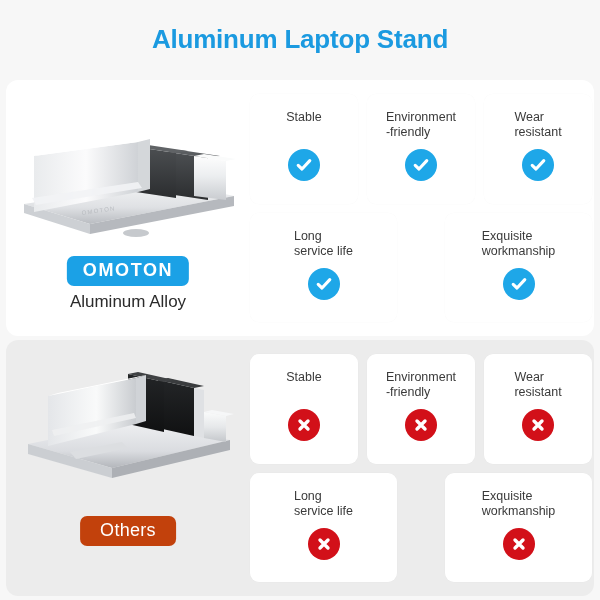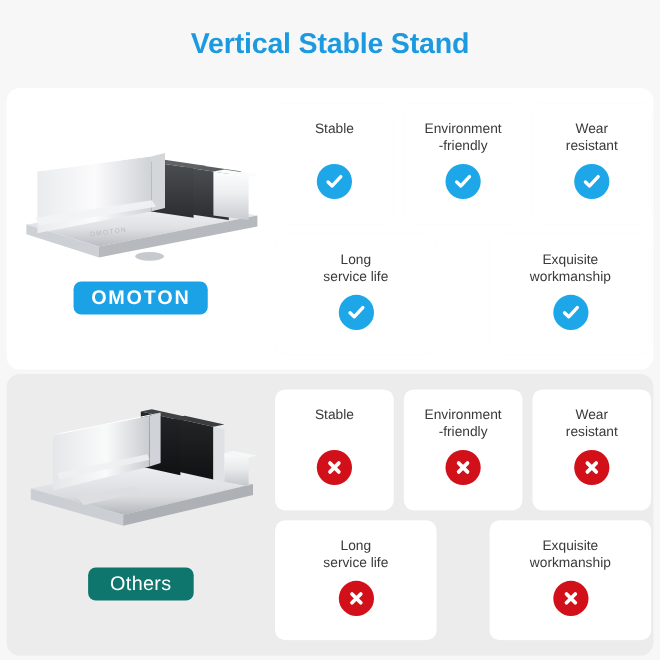--- a/index.html
+++ b/index.html
@@ -79,21 +79,21 @@
     letter-spacing: 1.2px;
     color: #ffffff;
     white-space: nowrap;
   }
   .badge-omoton {
     background: #1ba1e6;
     font-size: 18px;
     letter-spacing: 1.6px;
   }
   .badge-others {
-    background: #0f766e;
+    background: #c2410c;
     font-weight: normal;
     letter-spacing: 0.3px;
     font-size: 18px;
     padding: 4px 20px 5px 20px;
   }
 
   .material-label {
     position: absolute;
     left: 0;
     top: 212px;
@@ -130,21 +130,20 @@
     justify-content: flex-start;
     padding-top: 16px;
     box-shadow: 0 0 0 0.5px rgba(0,0,0,0.015);
   }
   .panel-bottom .card { background: #ffffff; }
 
   .card-label {
     font-size: 12.5px;
     line-height: 15px;
     color: #3a3a3a;
-    text-align: center;
     white-space: pre-line;
     min-height: 30px;
   }
 
   .icon-mark {
     margin-top: 9px;
     width: 32px;
     height: 32px;
     border-radius: 50%;
     display: flex;
@@ -155,21 +154,21 @@
   .icon-cross { background: #d21019; }
 
   .icon-mark svg { display: block; }
 
   
   .stand-svg { width: 100%; height: 100%; display: block; }
 </style>
 </head>
 <body>
 
-<div class="page-title">Vertical Stable Stand</div>
+<div class="page-title">Aluminum Laptop Stand</div>
 
 <div class="panel panel-top">
 
   <div class="product-col">
 
     <div class="product-image">
       <svg class="stand-svg" viewBox="0 0 222 124" preserveAspectRatio="xMidYMid meet" aria-hidden="true">
         <defs>
           <linearGradient id="alum1" x1="0" y1="0" x2="0" y2="1">
             <stop offset="0%" stop-color="#fdfdfd"></stop>
@@ -212,20 +211,21 @@
         <polygon points="14,78 120,62 124,68 18,85" fill="#f2f3f5" opacity="0.9"></polygon>
 
         <text x="64" y="95" font-family="Liberation Sans, sans-serif" font-size="6" fill="#b9bcc0" letter-spacing="1.2" transform="rotate(-8 64 95)">OMOTON</text>
 
         <ellipse cx="118" cy="113" rx="13" ry="4" fill="#c6c9cd"></ellipse>
       </svg>
     </div>
 
     <div class="badge badge-omoton">OMOTON</div>
 
+    <div class="material-label">Aluminum Alloy</div>
   </div>
 
   <div class="features">
 
     <div class="feat-row row1">
 
       <div class="card">
         <div class="card-label">Stable</div>
         <div class="icon-mark icon-check">
           <svg width="18" height="18" viewBox="0 0 18 18">

